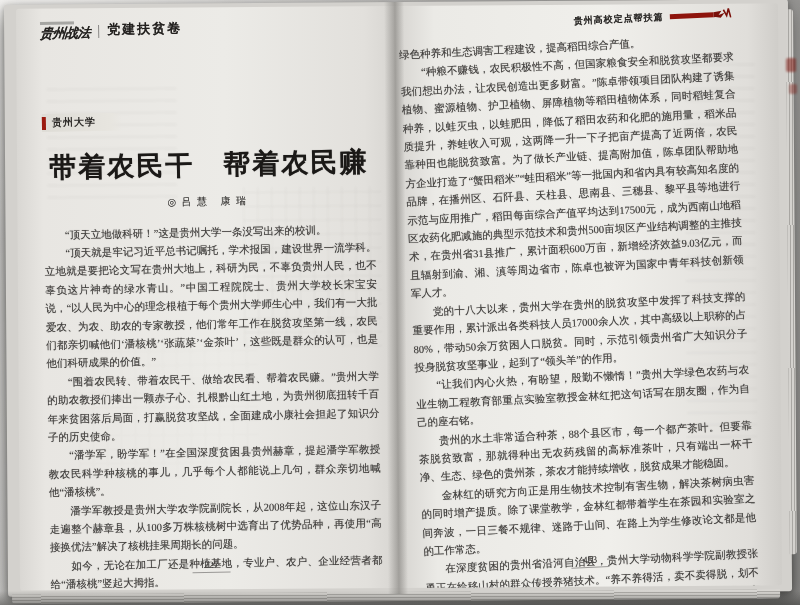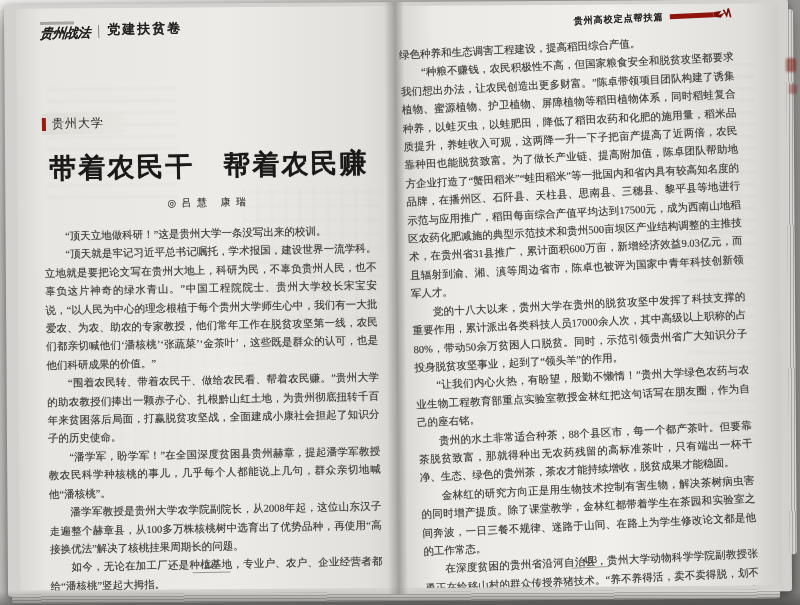--- a/index.html
+++ b/index.html
@@ -36,21 +36,21 @@
   .logo-micro{width:34px;height:3px;background:#8a8a88;opacity:.7;filter:blur(.4px);margin-bottom:2px;}
   .logo-script{font-size:13px;font-weight:bold;font-style:italic;color:#23211f;
     transform:skewX(-6deg);letter-spacing:-.5px;text-shadow:0 0 .6px rgba(0,0,0,.5);}
   .logo-divider{width:1px;height:13px;background:#8b8987;margin:0 2px 1px 2px;}
   .volume{font-size:13px;font-weight:bold;color:#23211f;letter-spacing:2px;
     text-shadow:0 0 .6px rgba(0,0,0,.45);}
   .section-tag{display:inline-flex;align-items:center;gap:6px;margin-top:74px;
     background:linear-gradient(90deg,#dedcd6,#e7e5df 85%,rgba(231,229,223,0));
     padding:2px 26px 2px 0;}
   .red-bar{width:4px;height:13px;background:var(--accent,#9b1a10);}
-  .section-text{font-size:12px;font-weight:normal;color:#2c2a28;letter-spacing:1px;}
+  .section-text{font-size:10px;font-weight:bold;color:#2c2a28;letter-spacing:1px;}
   .title{margin:16px 0 0 0;text-align:center;font-size:27px;font-weight:bold;color:#1b1917;
     letter-spacing:2px;text-shadow:0 0 .7px rgba(0,0,0,.55);}
   .byline{margin-top:12px;text-align:center;font-size:10px;color:#3d3b39;letter-spacing:.55em;
     text-shadow:0 0 .5px rgba(0,0,0,.4);}
   
   .body-text{margin-top:15px;font-size:10.5px;line-height:18.4px;color:#413f3d;
     text-align:justify;text-justify:inter-character;word-break:break-all;
     text-shadow:0 0 .7px rgba(55,53,51,.55);}
   .body-text p{margin:0;text-indent:2em;}
   .body-text p.cont{text-indent:0;}

